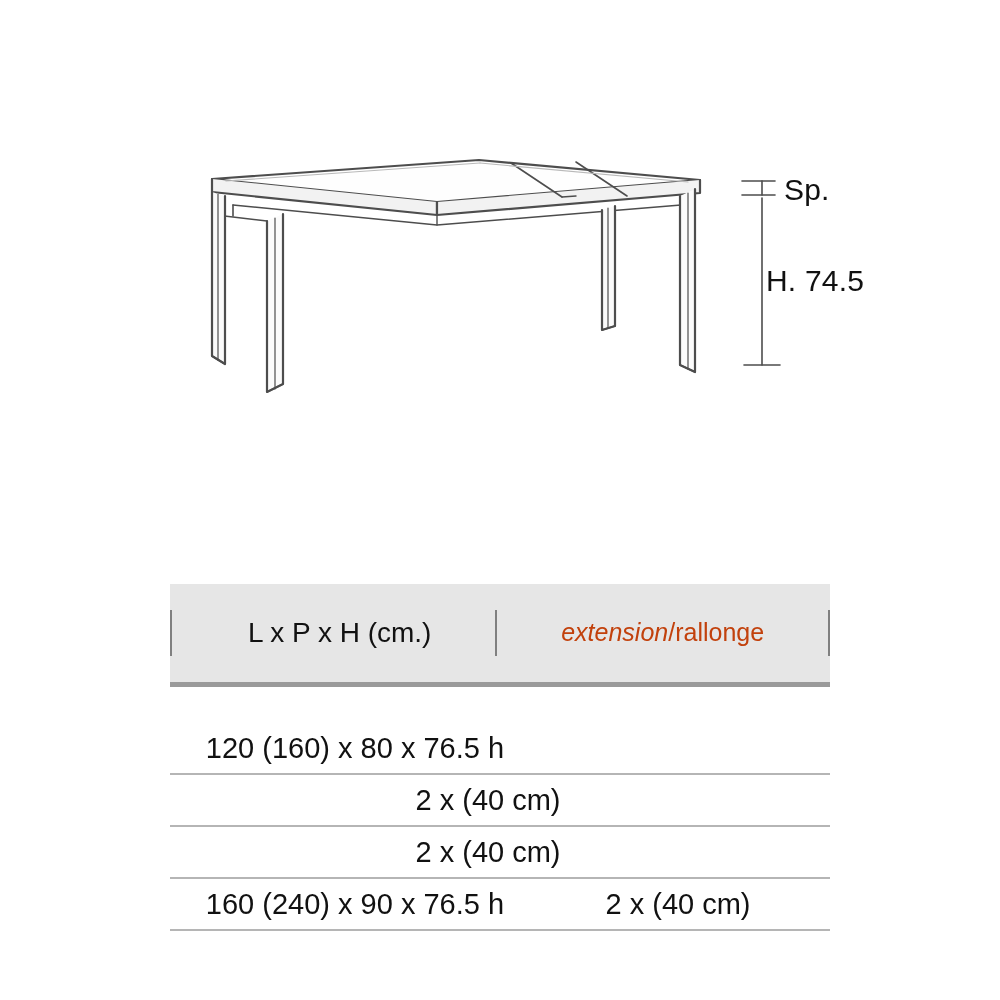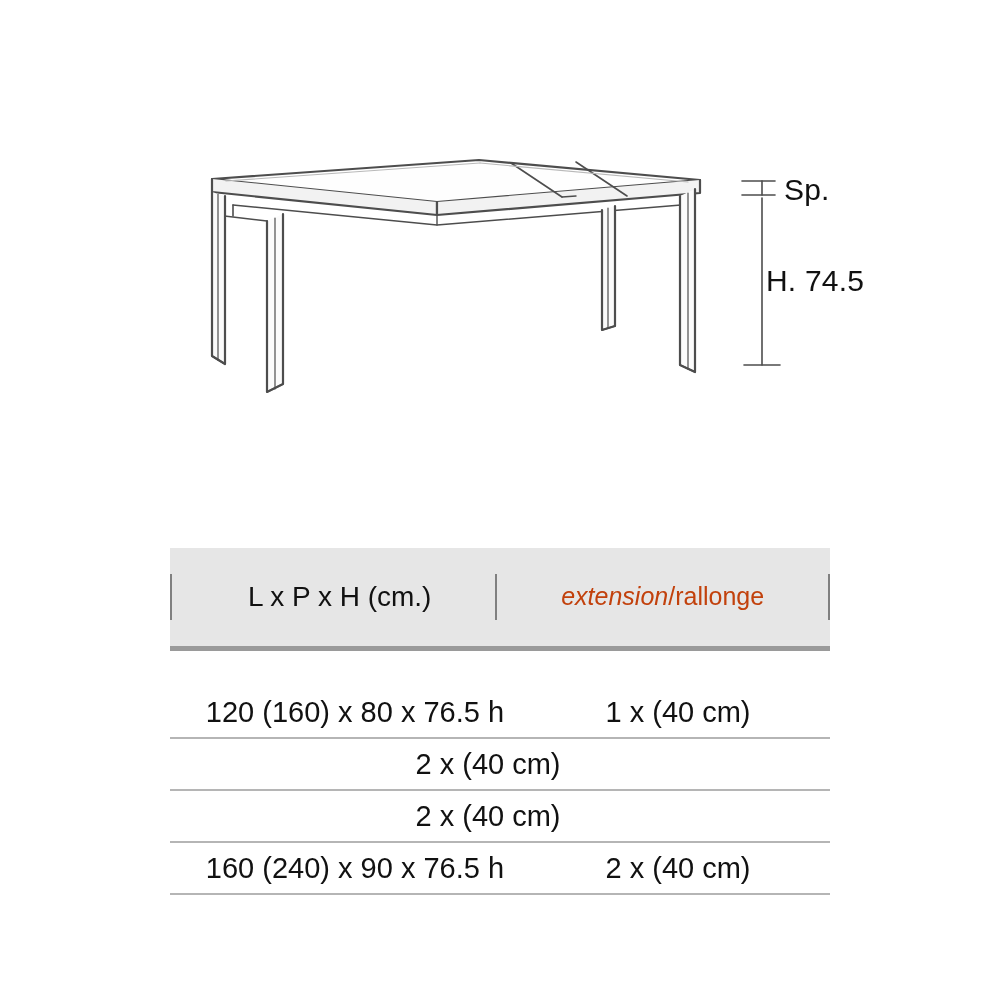--- a/index.html
+++ b/index.html
@@ -42,21 +42,21 @@
   }
   #label-h {
     left: 766px;
     top: 264px;
   }
 
   
   #spec-table {
     position: absolute;
     left: 170px;
-    top: 548px;
+    top: 584px;
     width: 660px;
   }
 
   .spec-header {
     background: #e6e6e6;
     height: 98px;
     position: relative;
     display: flex;
     align-items: center;
   }
@@ -191,21 +191,20 @@
     </div>
     <div class="divider"></div>
   </div>
 
   <div class="header-underline"></div>
 
   <div class="spec-body">
 
     <div class="spec-row">
       <div class="cell-size">120 (160) x 80 x 76.5 h</div>
-      <div class="cell-ext">1 x (40 cm)</div>
     </div>
 
     <div class="spec-row">
       <div class="cell-ext">2 x (40 cm)</div>
     </div>
 
     <div class="spec-row">
       <div class="cell-ext">2 x (40 cm)</div>
     </div>
 

